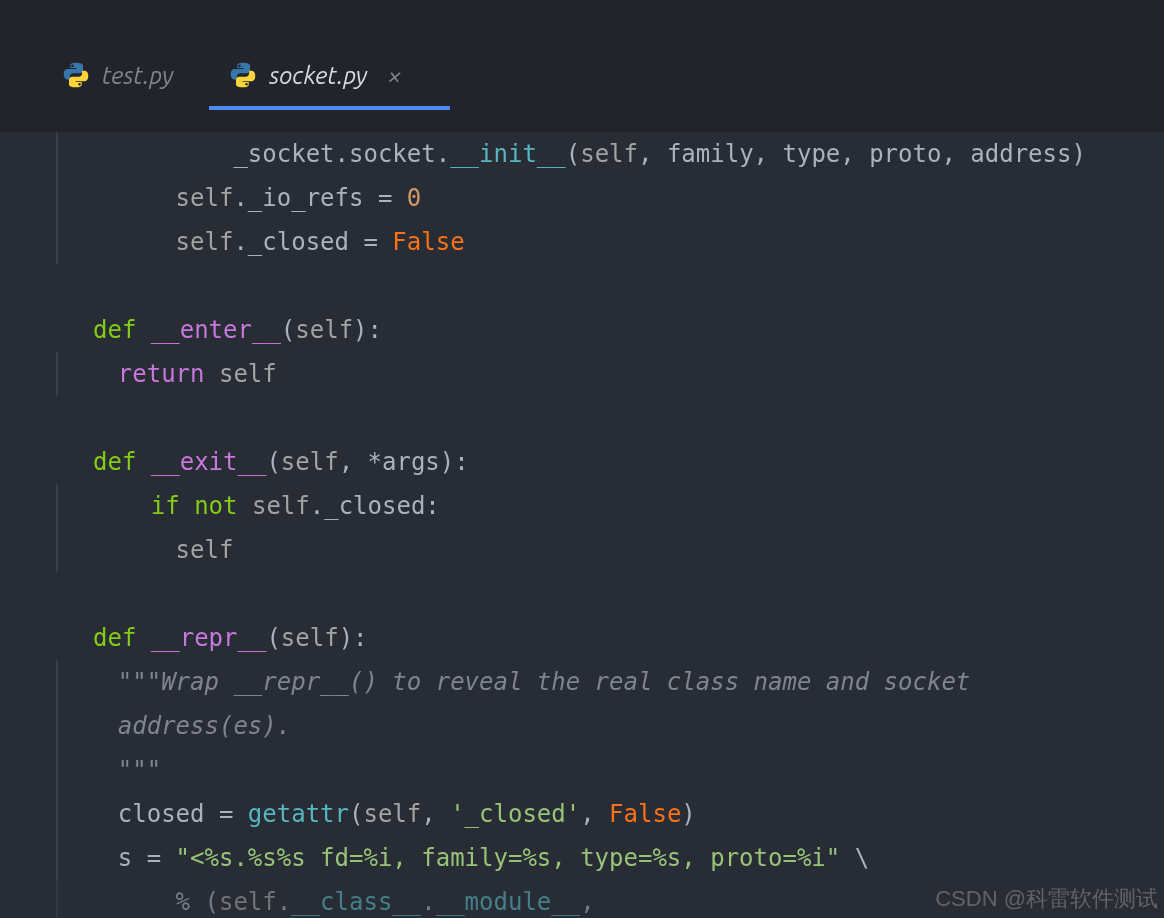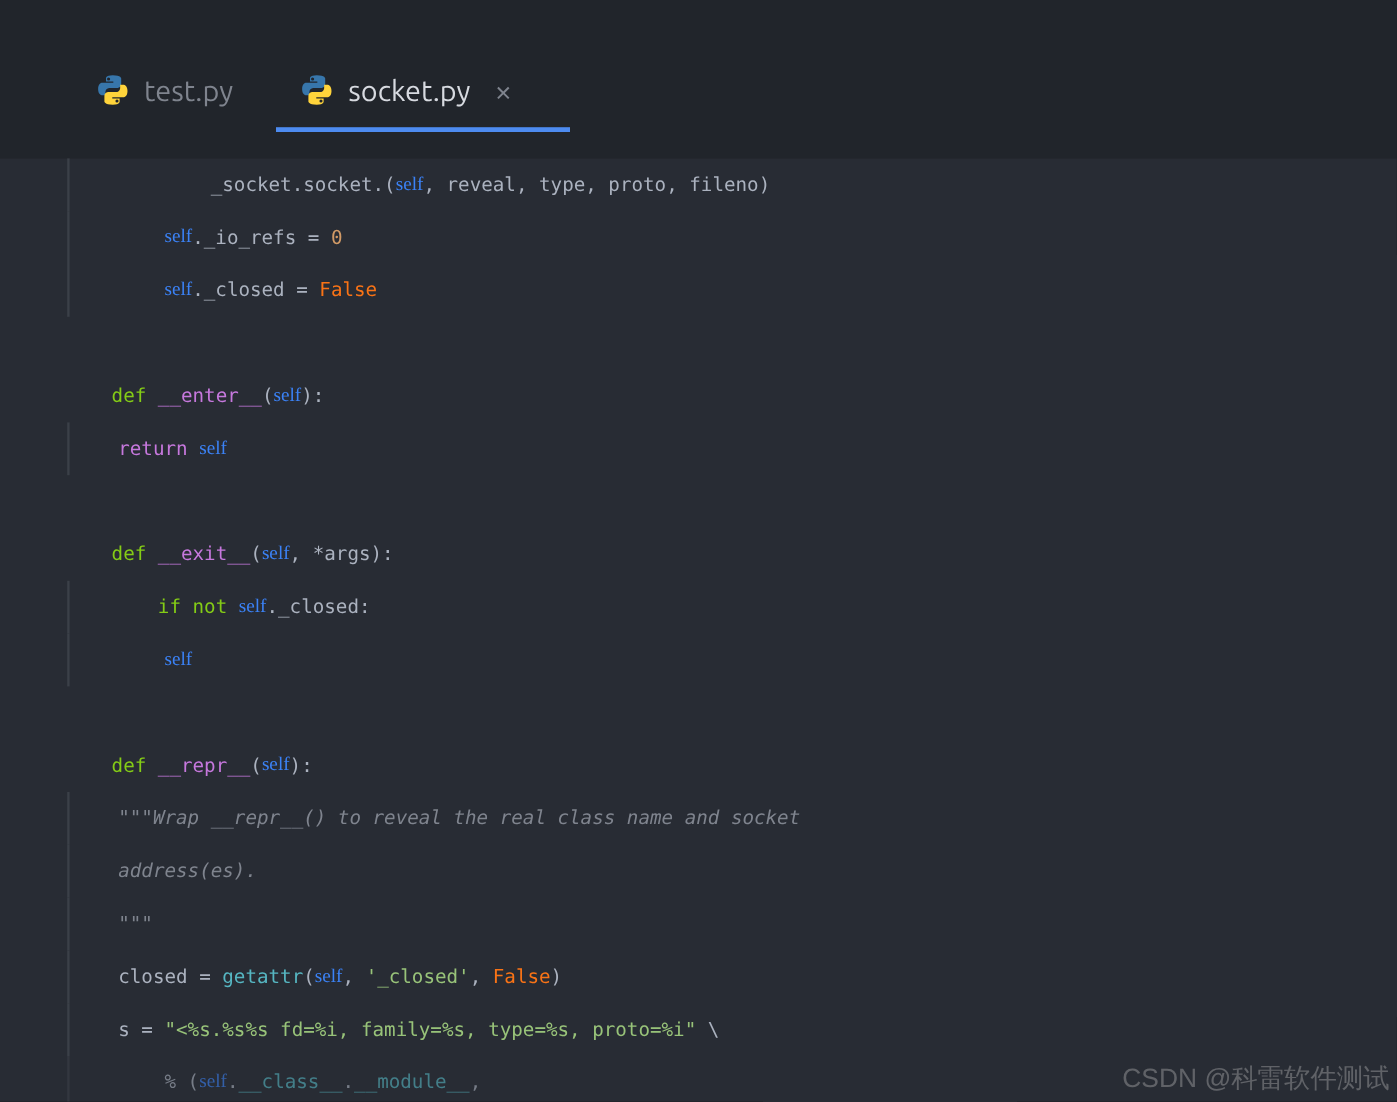--- a/index.html
+++ b/index.html
@@ -16,22 +16,23 @@
     background: #21252b;
   }
   .title-bar-spacer {
     height: 22px;
     background: #21252b;
   }
   .tab-bar {
     display: flex;
     height: 70px;
     background: #21252b;
-    padding-left: 52px;
+    padding-left: 34px;
     align-items: center;
+    font-style: italic;
   }
   .tab {
     display: flex;
     align-items: center;
     height: 70px;
     padding: 0 28px;
     gap: 12px;
     position: relative;
     cursor: pointer;
     color: #7f848e;
@@ -64,40 +65,40 @@
   .editor {
     padding-top: 0;
     background: #282c34;
     height: calc(918px - 132px);
     position: relative;
   }
   .line {
     display: flex;
     height: 44px;
     align-items: center;
-    font-size: 16px;
+    font-size: 24px;
     white-space: pre;
     line-height: 44px;
   }
   .guide-strip {
     width: 60px;
     height: 44px;
     flex-shrink: 0;
     position: relative;
   }
   .guide {
     position: absolute;
     top: 0;
     bottom: 0;
     width: 2px;
     background: #3b4048;
   }
   .kw { color: #84cc16; margin-left: 33px; }
   .fn-name { color: #c678dd; }
-  .self { color: #3b82f6; font-family: Liberation Serif, serif; }
+  .self { color: #a3a3a3; }
   .call { color: #56b6c2; }
   .punct { color: #abb2bf; }
   .num { color: #d19a66; }
   .bool { color: #f97316; }
   .string { color: #98c379; }
   .comment { color: #7f848e; font-style: italic; }
   .plain { color: #abb2bf; }
   .ret { color: #c678dd; }
   .watermark {
     position: absolute;
@@ -134,21 +135,21 @@
     <span class="close">×</span>
   </div>
 </div>
 
 <div class="title-bar-spacer"></div>
 
 <div class="editor">
 
   <div class="line">
     <span class="guide-strip"><span class="guide" style="left:56px"></span></span>
-    <span class="plain">        </span><span class="plain">    _socket.socket.</span><span class="punct">(</span><span class="self">self</span><span class="plain">, reveal, type, proto, fileno)</span>
+    <span class="plain">        </span><span class="plain">    _socket.socket.</span><span class="call">__init__</span><span class="punct">(</span><span class="self">self</span><span class="plain">, family, type, proto, address)</span>
   </div>
 
   <div class="line">
     <span class="guide-strip"><span class="guide" style="left:56px"></span></span>
     <span class="plain">        </span><span class="self">self</span><span class="plain">._io_refs = </span><span class="num">0</span>
   </div>
 
   <div class="line">
     <span class="guide-strip"><span class="guide" style="left:56px"></span></span>
     <span class="plain">        </span><span class="self">self</span><span class="plain">._closed = </span><span class="bool">False</span>

